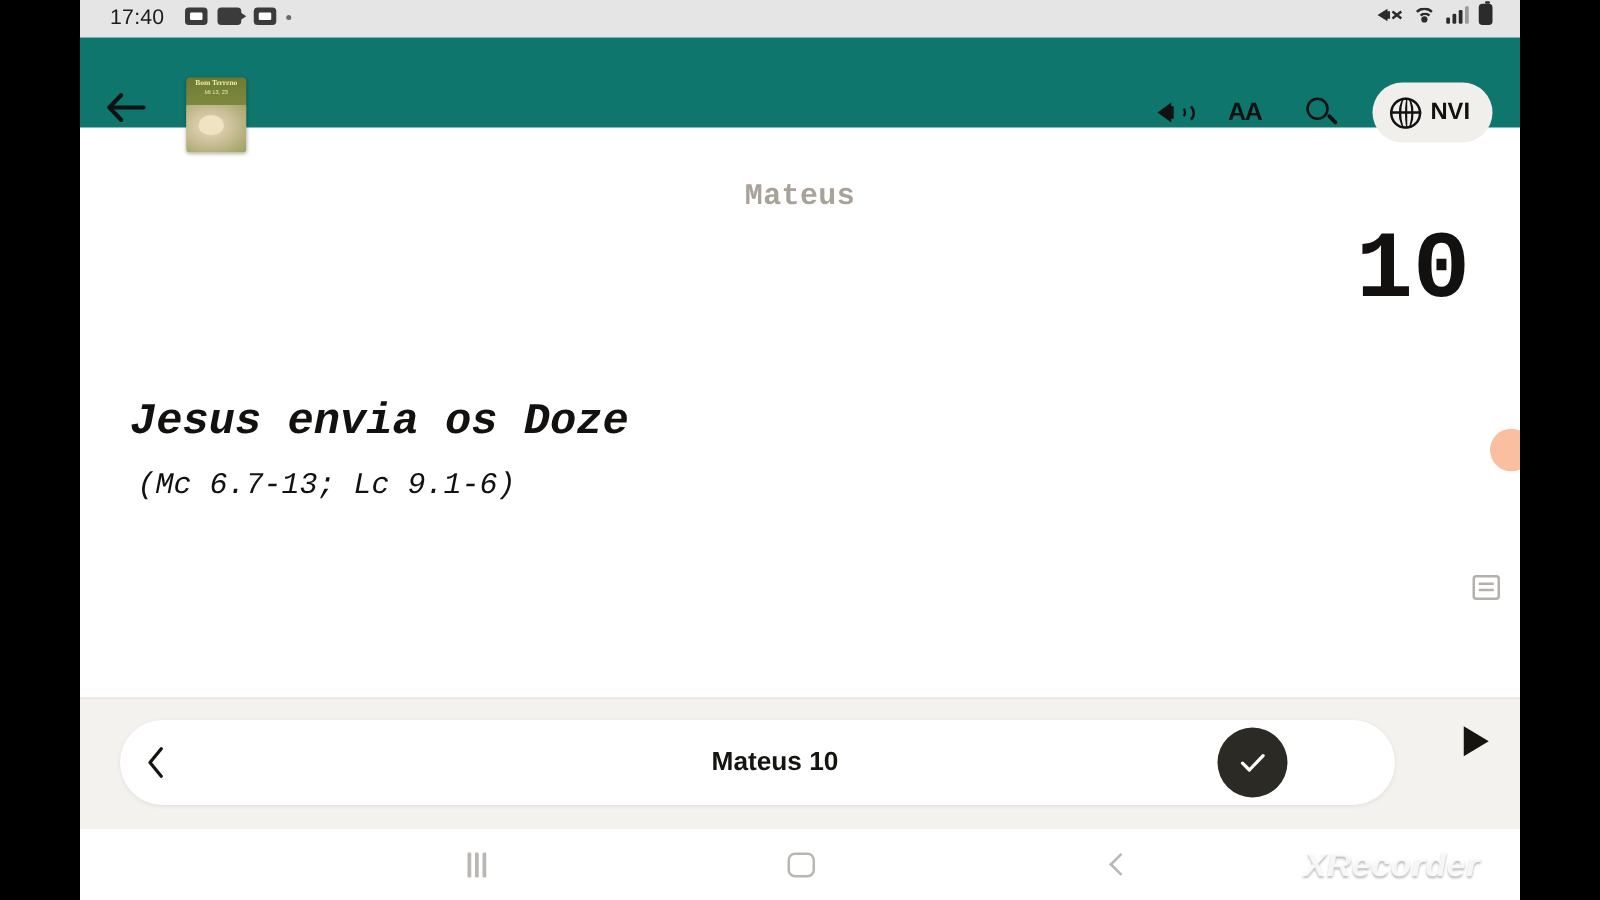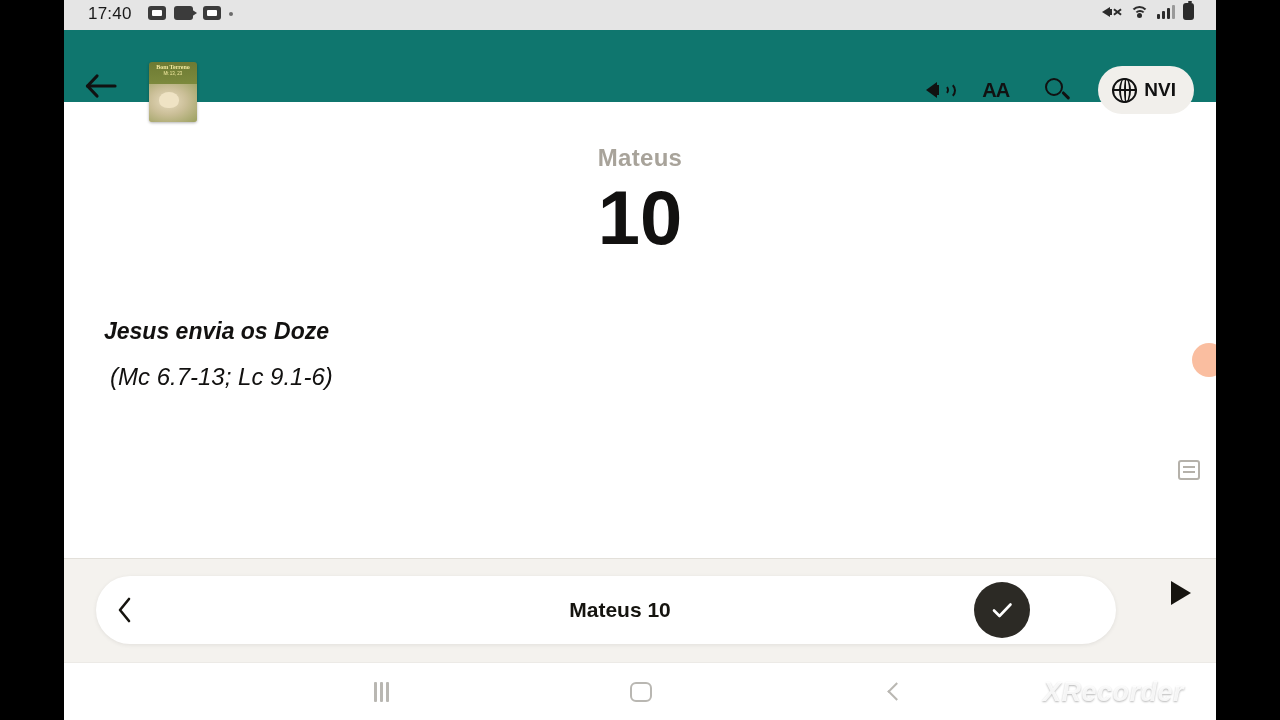--- a/index.html
+++ b/index.html
@@ -190,33 +190,33 @@
   #version-chip .globe .m2 {
     position: absolute; left: 4.5px; top: -2px; width: 12px; height: 25px;
     border: 2px solid #111; border-radius: 50%; border-top: none; border-bottom: none;
   }
   #version-chip .label { font-size: 19px; font-weight: 700; color: #111; }
 
   
   #content {
     position: relative; width: 100%;
     padding: 0 40px;
-    font-family: Liberation Sans, sans-serif;
+    font-family: Liberation Mono, monospace;
     color: #14130f;
   }
   #book-name {
     text-align: center; font-size: 24px; color: #a8a39a;
     font-weight: 700; margin-top: 42px; letter-spacing: .3px;
   }
   #chapter-number {
-    text-align: center; font-size: 76px; font-weight: 700;
+    text-align: right; font-size: 76px; font-weight: 700;
     margin-top: 8px; line-height: 1; color: #121110;
   }
   #section-heading {
-    margin-top: 62px; font-size: 23px; font-style: italic; font-weight: 700;
+    margin-top: 62px; font-size: 35px; font-style: italic; font-weight: 700;
     color: #121110;
   }
   #section-ref {
     margin-top: 18px; font-size: 24px; font-style: italic; color: #121110;
     padding-left: 6px;
   }
   #verse-block {
     margin-top: 30px; font-size: 29px; line-height: 58px; color: #16150f;
     padding-left: 6px;
   }

